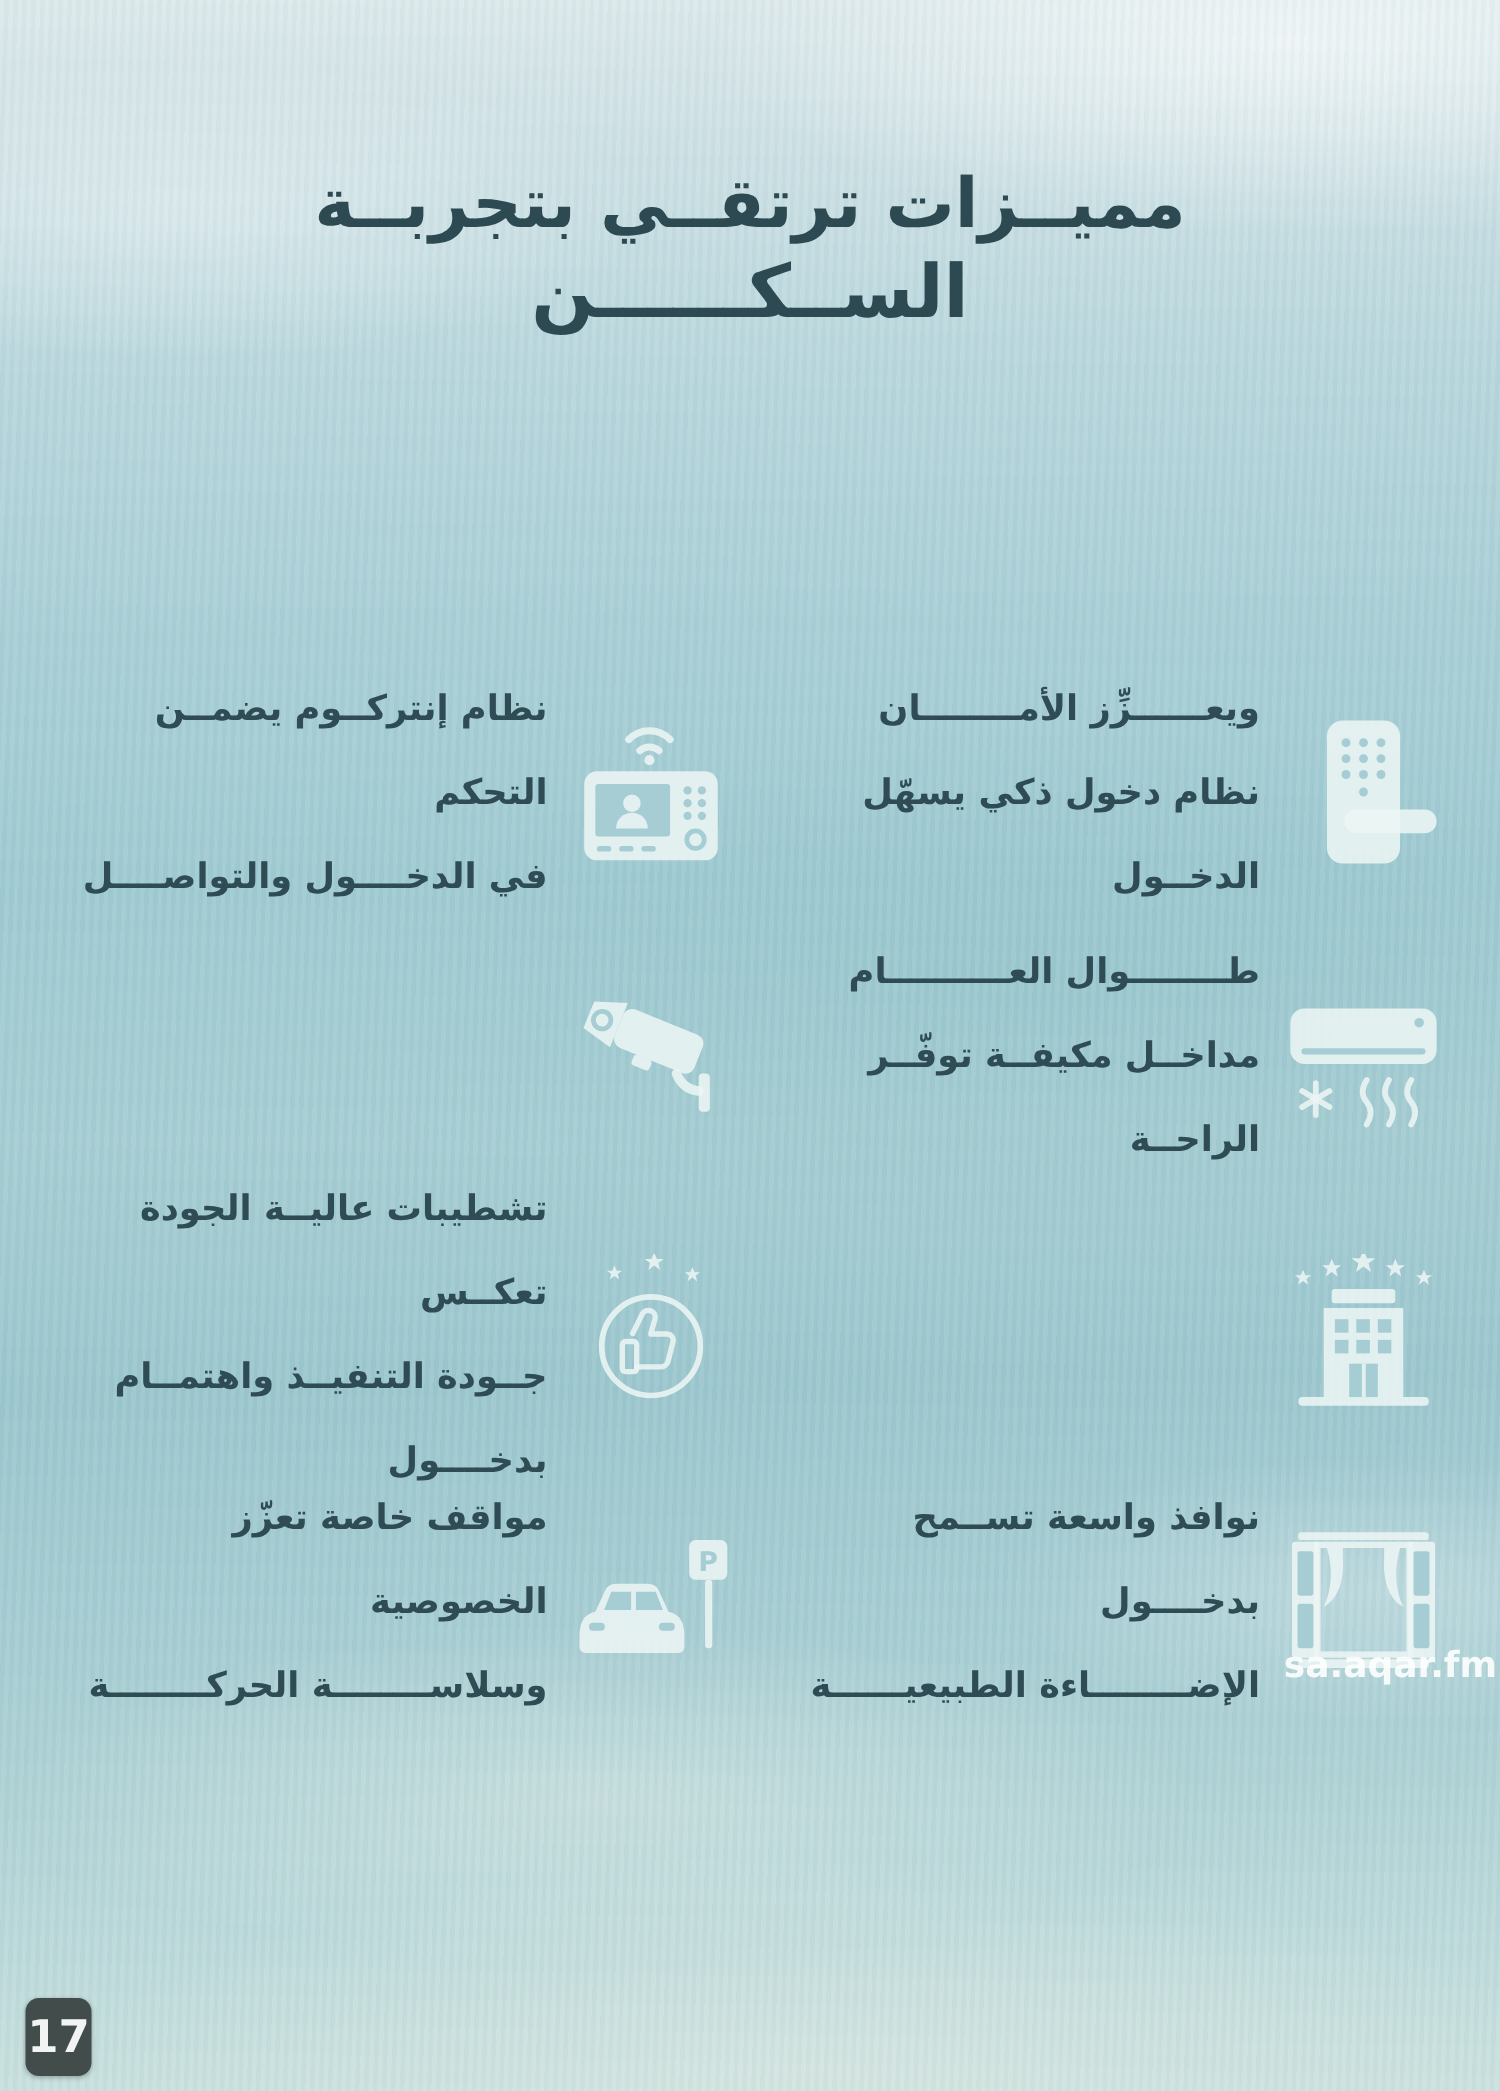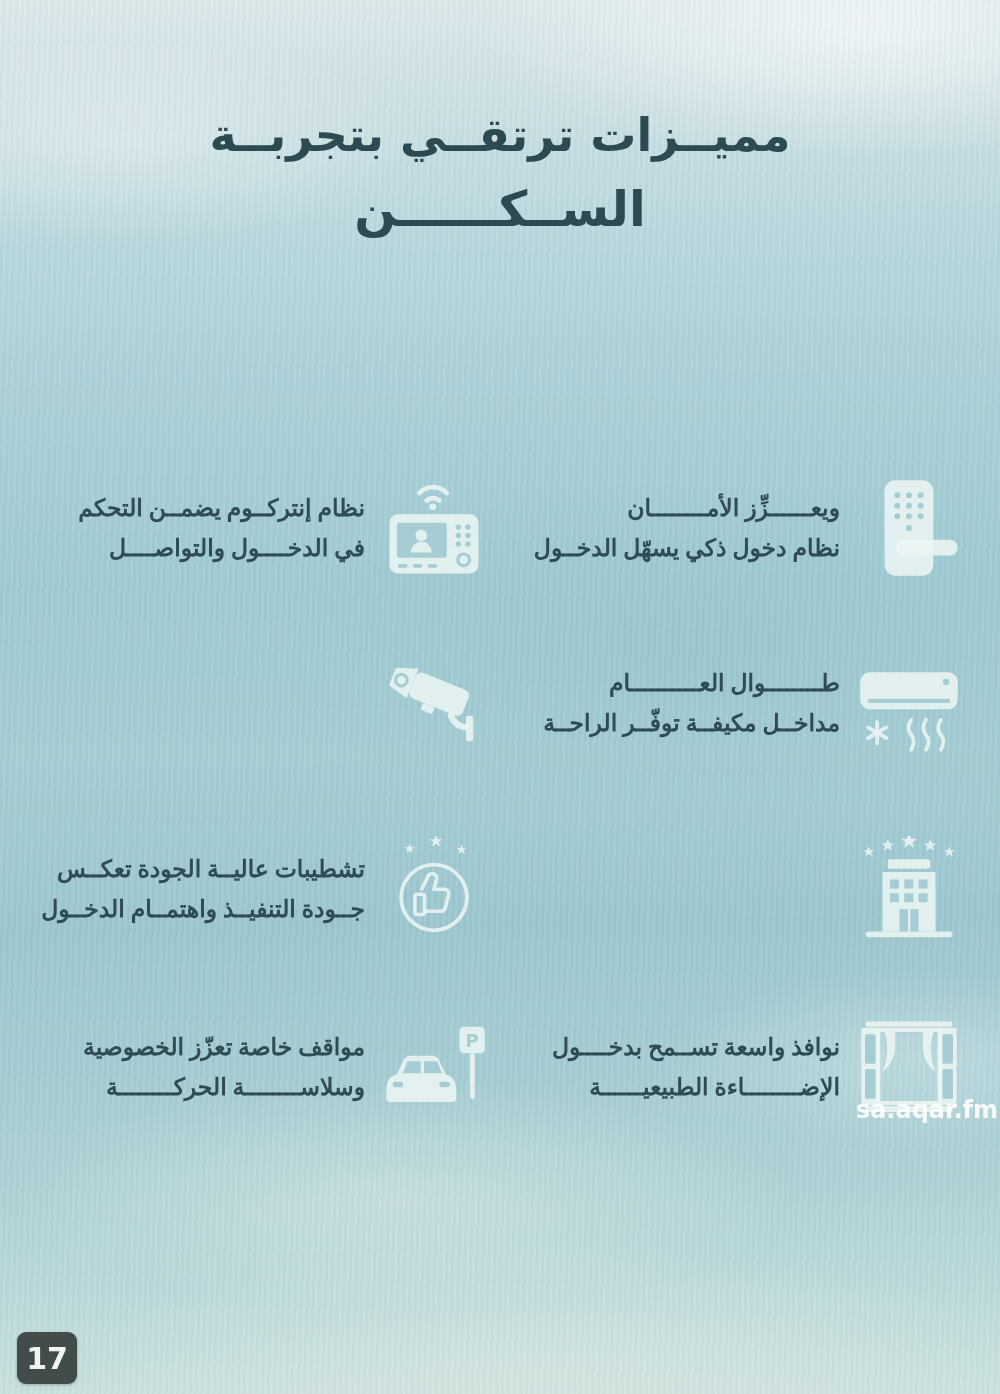--- a/index.html
+++ b/index.html
@@ -23,53 +23,53 @@
   .grain{
     position:absolute;inset:0;pointer-events:none;
     background:repeating-linear-gradient(92deg, rgba(255,255,255,.05) 0 3px, rgba(90,145,155,.04) 3px 6px);
     mix-blend-mode:normal;
   }
   .title{
     position:absolute;top:84px;left:0;right:0;
     text-align:center;color:#2d4a53;direction:rtl;
   }
   .title .l1{font-size:46px;font-weight:bold;letter-spacing:0;line-height:1.2;margin-top:24px;}
-  .title .l2{font-size:49px;font-weight:bold;margin-top:18px;line-height:1.2;}
+  .title .l2{font-size:49px;font-weight:bold;margin-top:3px;line-height:1.2;}
 
   .features{
     position:absolute;top:446px;left:38px;right:38px;
     display:grid;grid-template-columns:1fr 1fr;
     grid-template-rows:164px 186px 186px 170px;
     column-gap:26px;direction:rtl;
   }
   .feat{
     display:flex;align-items:center;gap:16px;direction:rtl;
   }
   .feat .icon-box{
     width:106px;height:106px;flex:0 0 106px;
     display:flex;align-items:center;justify-content:center;
   }
   .feat .icon-box svg{width:100%;height:100%;}
   .feat .txt{
     flex:1;direction:rtl;text-align:right;
-    color:#2f4c55;font-size:23.5px;font-weight:bold;line-height:40px;font-family:Liberation Serif, serif;
+    color:#2f4c55;font-size:23.5px;font-weight:bold;line-height:56px;
   }
   .ic{fill:#ecf5f4;fill-opacity:.88;}
   .ic-bg{fill:#a6cdd3;}
   .ic-stroke{stroke:#ecf5f4;stroke-opacity:.88;fill:none;}
 
   .watermark{
     position:absolute;top:1102px;right:2px;text-align:right;
     color:#ffffff;direction:rtl;line-height:1;
   }
   .watermark .logo{font-size:78px;font-weight:bold;opacity:.82;letter-spacing:-2px;}
   .watermark .url{font-size:24px;font-weight:bold;opacity:.9;direction:ltr;margin-top:-4px;padding-left:2px;}
 
   .page-badge{
-    position:absolute;left:17px;top:1332px;width:60px;height:52px;
+    position:absolute;left:17px;top:1332px;width:44px;height:52px;
     background:#414c4b;border-radius:9px;
     display:flex;align-items:center;justify-content:center;
     color:#f2f4f3;font-size:30px;font-weight:bold;
     box-shadow:0 1px 3px rgba(0,0,0,.25);
   }
 </style>
 </head>
 <body>
 
 <div class="page">
@@ -219,21 +219,21 @@
           </g>
           <circle class="ic-stroke" cx="50" cy="58" r="31" stroke-width="3.6"></circle>
           <g class="ic-stroke" stroke-width="3.4" stroke-linejoin="round" stroke-linecap="round">
             <rect x="32" y="55" width="9" height="19" rx="2"></rect>
             <path d="M41 71 h15 a5 5 0 0 0 4.8 -3.7 l3 -12 a4 4 0 0 0 -3.9 -5 h-10 l2.6 -9.5 a4.3 4.3 0 0 0 -8 -3 l-6 12.2"></path>
           </g>
         </svg>
       </div>
       <div class="txt">
         <div>تشطيبات عاليــة الجودة تعكــس</div>
-        <div>جــودة التنفيــذ واهتمــام الدخــول</div>
+        <div>جــودة التنفيــذ واهتمــام بدخــــول</div>
       </div>
     </div>
 
     <div class="feat">
       <div class="icon-box">
         <svg viewBox="0 0 100 100">
           <rect class="ic" x="9" y="7" width="82" height="5" rx="2"></rect>
           <rect class="ic" x="9" y="87" width="82" height="5.5" rx="2"></rect>
           <rect class="ic-stroke" x="21" y="15" width="58" height="69" stroke-width="4"></rect>
           <path class="ic" d="M27 17 C31 31 30 43 25 54 C34 49 38 38 37 22 L37 17 Z"></path>

